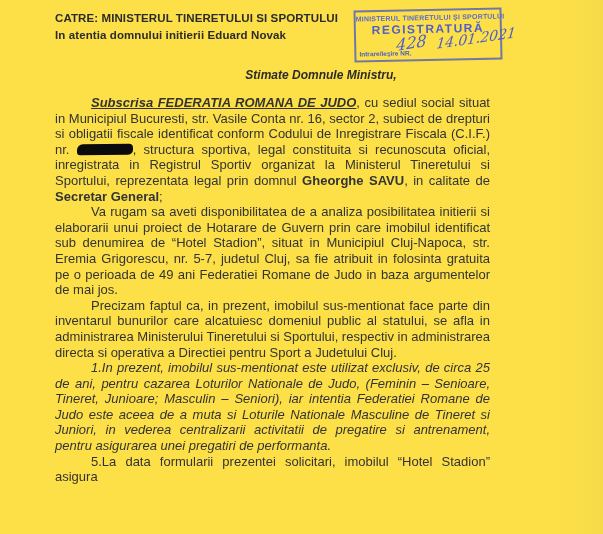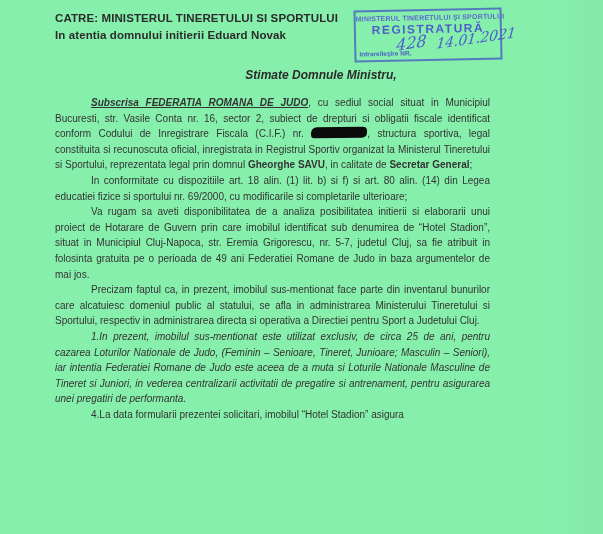--- a/index.html
+++ b/index.html
@@ -4,21 +4,21 @@
 <style>
   html, body { margin: 0; padding: 0; }
   body {
     font-family: "Liberation Sans", sans-serif;
     background: #ffffff;
   }
   .page {
     position: relative;
     width: 603px;
     height: 534px;
-    background: #86efac;
+    background: #fde047;
     overflow: hidden;
     color: #2e2e2e;
   }
   
   .page::after {
     content: "";
     position: absolute;
     top: 0; right: 0;
     width: 48px; height: 100%;
     background: linear-gradient(to right, rgba(120,120,115,0), rgba(120,120,115,0.05));
@@ -97,21 +97,21 @@
     text-align: center;
     font-size: 12px;
     font-weight: bold;
     font-style: italic;
     color: #2b2b2b;
   }
 
   .bodytext {
     margin: 13px 0 18px 55px;
     width: 435px;
-    font-size: 10px;
+    font-size: 13px;
     line-height: 15.6px;
     text-align: justify;
     color: #333333;
   }
   .bodytext p {
     margin: 0;
     text-indent: 36px;
   }
   .lead {
     font-weight: bold;
@@ -147,25 +147,24 @@
     <div class="stamp-line3">Intrare/Ieşire NR.</div>
     <div class="hand hand-number">428</div>
     <div class="hand hand-date">14.01.2021</div>
   </div>
 
   <div class="salutation">Stimate Domnule Ministru,</div>
 
   <div class="bodytext">
     <p><span class="lead">Subscrisa FEDERATIA ROMANA DE JUDO</span><span>, cu sediul social situat in Municipiul Bucuresti, str. Vasile Conta nr. 16, sector 2, subiect de drepturi si obligatii fiscale identificat conform Codului de Inregistrare Fiscala (C.I.F.) nr. </span><span class="redaction"></span><span>, structura sportiva, legal constituita si recunoscuta oficial, inregistrata in Registrul Sportiv organizat la Ministerul Tineretului si Sportului, reprezentata legal prin domnul </span><span class="bold">Gheorghe SAVU</span><span>, in calitate de </span><span class="bold">Secretar General</span><span>;</span></p>
 
-    <p>In conformitate cu dispozitiile art. 18 alin. (1) lit. b) si f) si art. 80 alin. (14) din Legea educatiei fizice si sportului nr. 69/2000, cu modificarile si completarile ulterioare;</p>
 
     <p>Va rugam sa aveti disponibilitatea de a analiza posibilitatea initierii si elaborarii unui proiect de Hotarare de Guvern prin care imobilul identificat sub denumirea de “Hotel Stadion”, situat in Municipiul Cluj-Napoca, str. Eremia Grigorescu, nr. 5-7, judetul Cluj, sa fie atribuit in folosinta gratuita pe o perioada de 49 ani Federatiei Romane de Judo in baza argumentelor de mai jos.</p>
 
     <p>Precizam faptul ca, in prezent, imobilul sus-mentionat face parte din inventarul bunurilor care alcatuiesc domeniul public al statului, se afla in administrarea Ministerului Tineretului si Sportului, respectiv in administrarea directa si operativa a Directiei pentru Sport a Judetului Cluj.</p>
 
 
     <p class="gap-before-sm">1.In prezent, imobilul sus-mentionat este utilizat exclusiv, de circa 25 de ani, pentru cazarea Loturilor Nationale de Judo, (Feminin – Senioare, Tineret, Junioare; Masculin – Seniori), iar intentia Federatiei Romane de Judo este aceea de a muta si Loturile Nationale Masculine de Tineret si Juniori, in vederea centralizarii activitatii de pregatire si antrenament, pentru asigurarea unei pregatiri de performanta.</p>
 
-    <p>4.La data formularii prezentei solicitari, imobilul “Hotel Stadion” asigura</p>
+    <p>5.La data formularii prezentei solicitari, imobilul “Hotel Stadion” asigura</p>
   </div>
 
 </div>
 
 </body></html>

